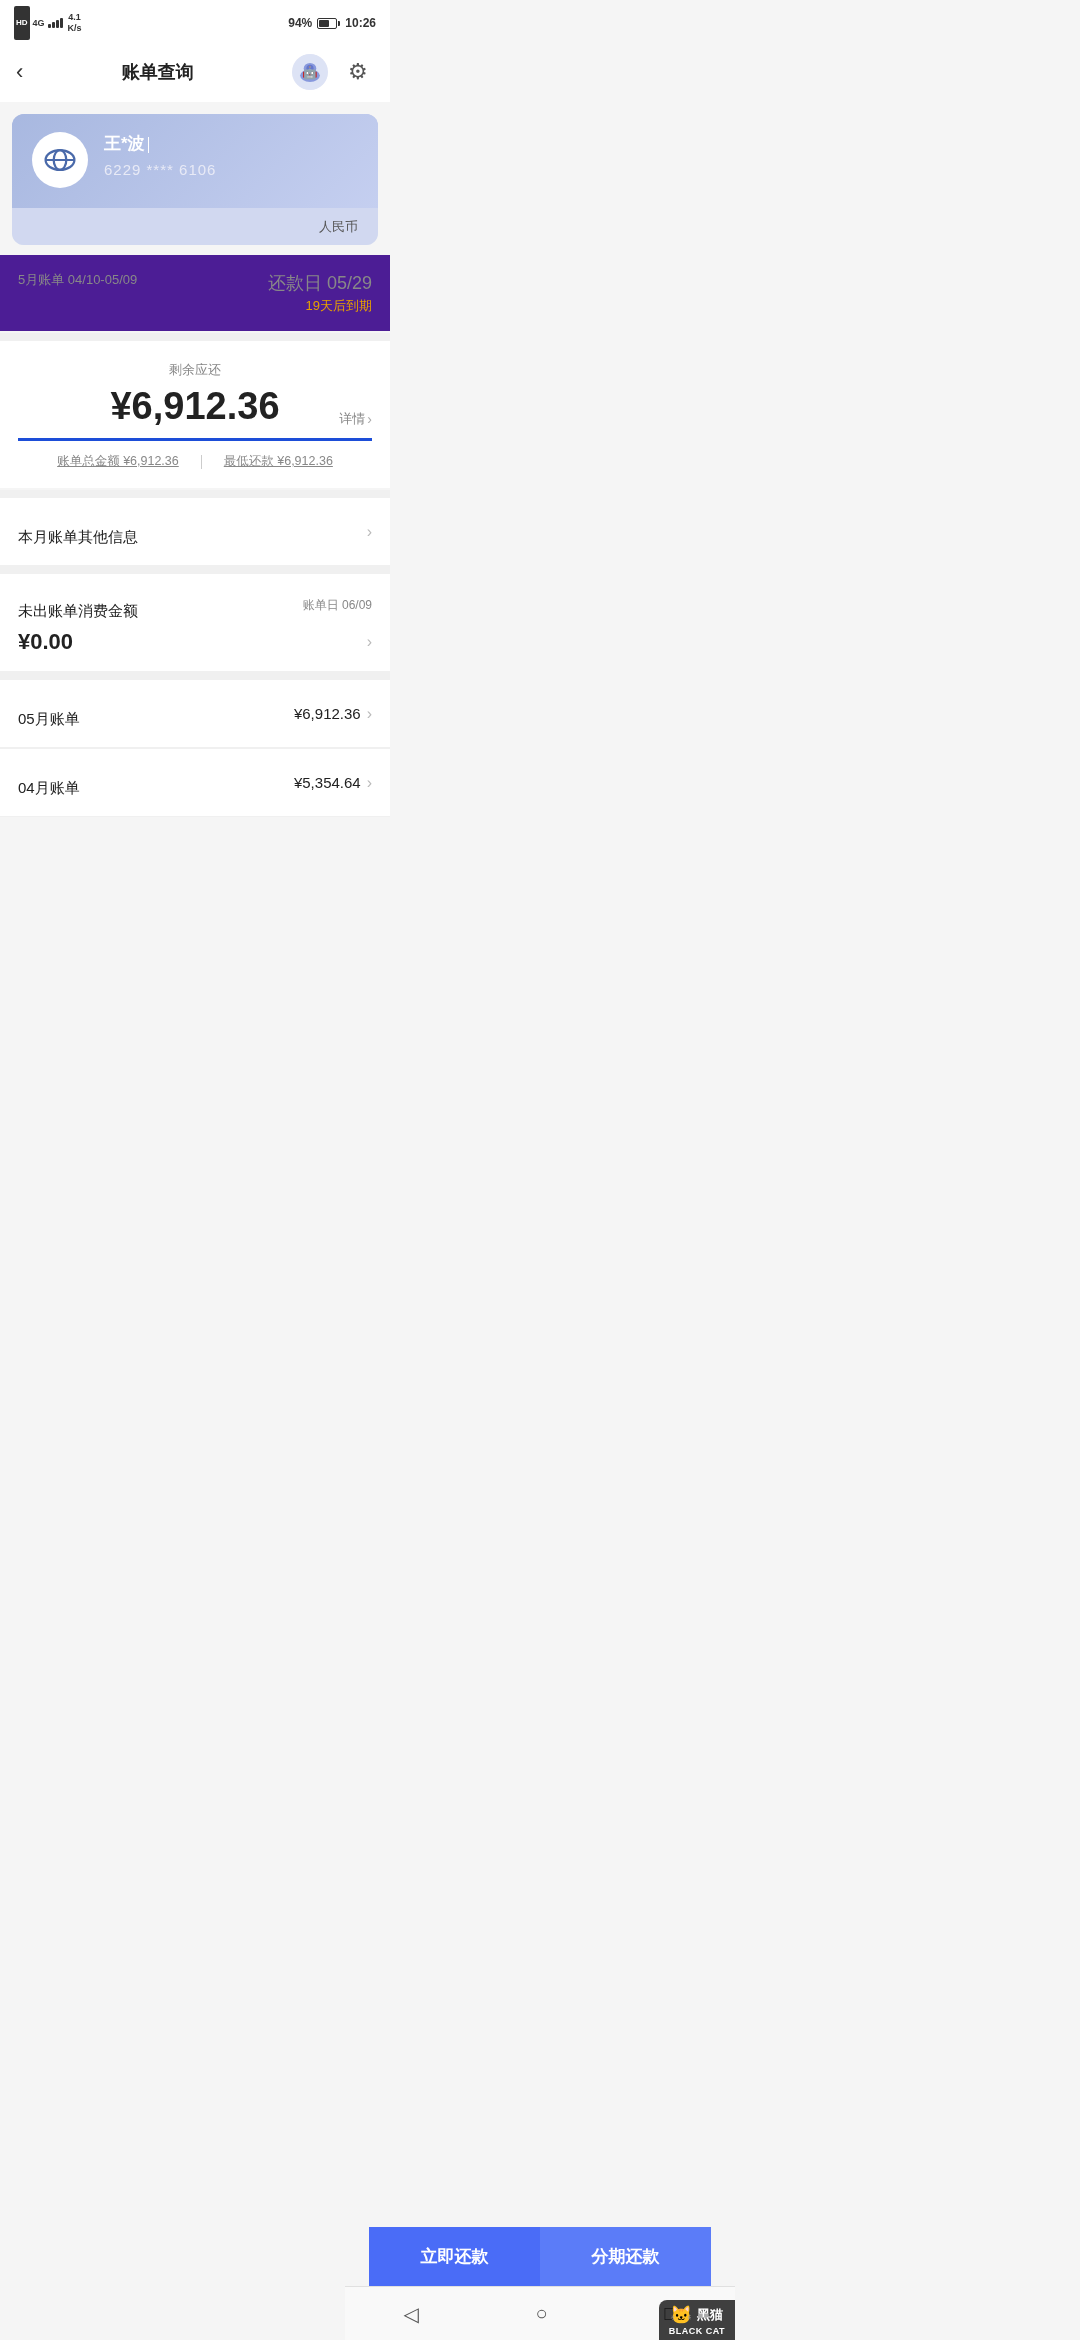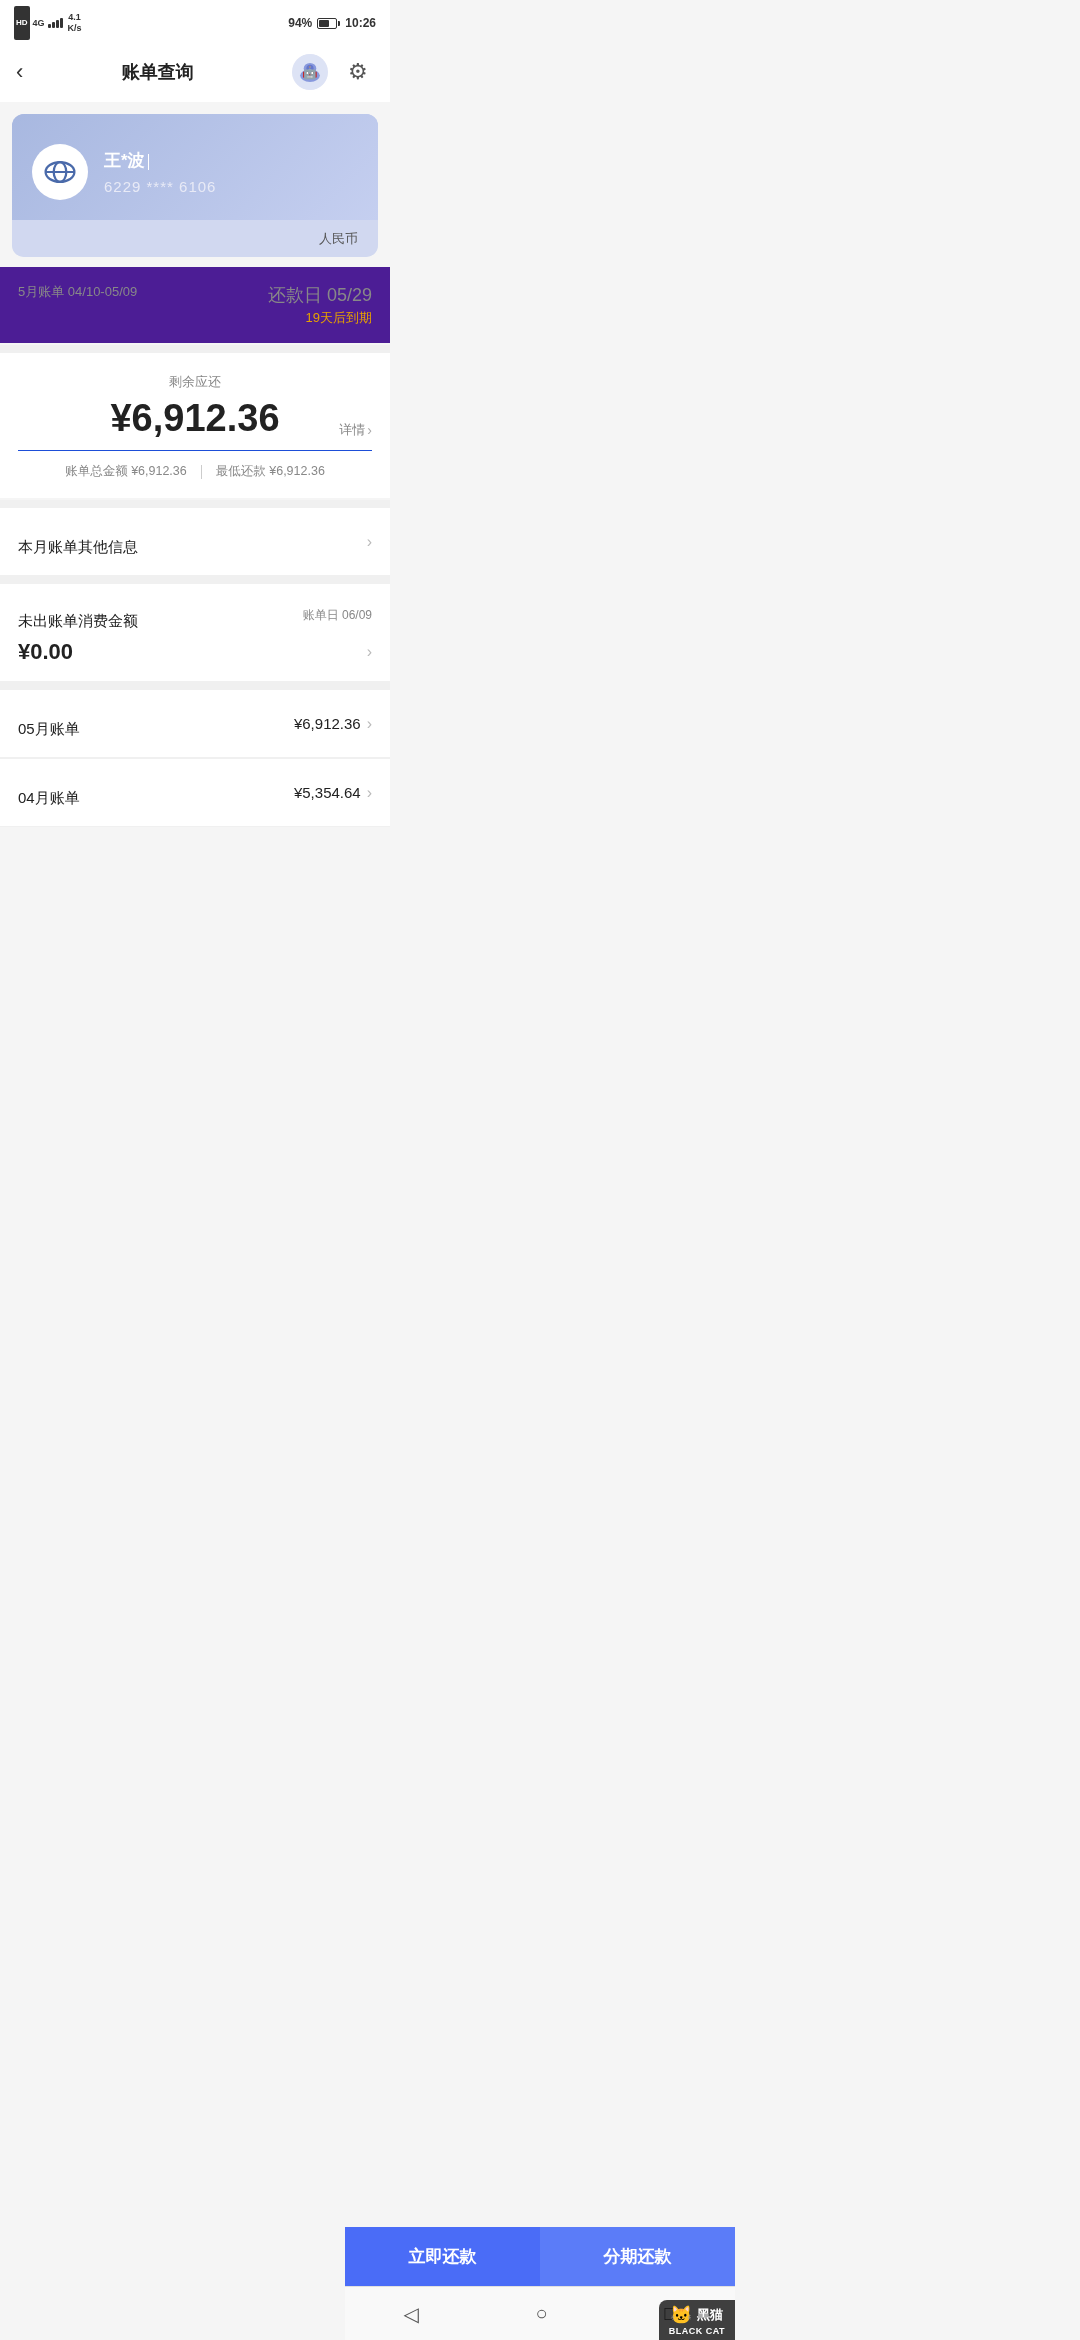--- a/index.html
+++ b/index.html
@@ -108,23 +108,22 @@
 
     
     .card-section {
       margin: 12px 12px 10px;
       background: #b8c4e8;
       border-radius: 12px;
       overflow: hidden;
     }
     .card-top {
       background: linear-gradient(135deg, #a8b8e0 0%, #c5cff0 100%);
-      padding: 30px 20px 20px;
-      display: flex;
-      align-items: center;
+      padding: 18px 20px 20px;
+      display: flex;
       gap: 16px;
     }
     .card-logo {
       width: 56px;
       height: 56px;
       border-radius: 50%;
       background: #fff;
       display: flex;
       align-items: center;
       justify-content: center;
@@ -184,25 +183,26 @@
       display: flex;
       align-items: center;
       font-size: 13px;
       color: #888;
     }
     .chevron { font-size: 14px; color: #aaa; margin-left: 2px; }
     .amount-sub {
       display: flex;
       justify-content: center;
       align-items: center;
-      gap: 0;
+      gap: 8px;
       font-size: 12.5px;
       color: #888;
-      border-top: 1px solid #1d4ed8;
+      border-top: 3px solid #1d4ed8;
       padding-top: 12px;
+      text-decoration: underline;
     }
     .amount-sub-divider {
       width: 1px;
       height: 14px;
       background: #ccc;
       margin: 0 14px;
     }
 
     
     .section-divider {
@@ -227,21 +227,21 @@
     .list-item-chevron { font-size: 16px; color: #bbb; }
 
     .undue-amount-large { font-size: 22px; font-weight: 600; color: #222; }
 
     
     .bottom-buttons {
       position: fixed;
       bottom: 0;
       left: 50%;
       transform: translateX(-50%);
-      width: 390px;
+      width: 342px;
       display: flex;
       background: #fff;
     }
     .btn-main {
       flex: 1;
       padding: 18px 0;
       font-size: 17px;
       font-weight: 600;
       color: #fff;
       background: #4a6cf7;

